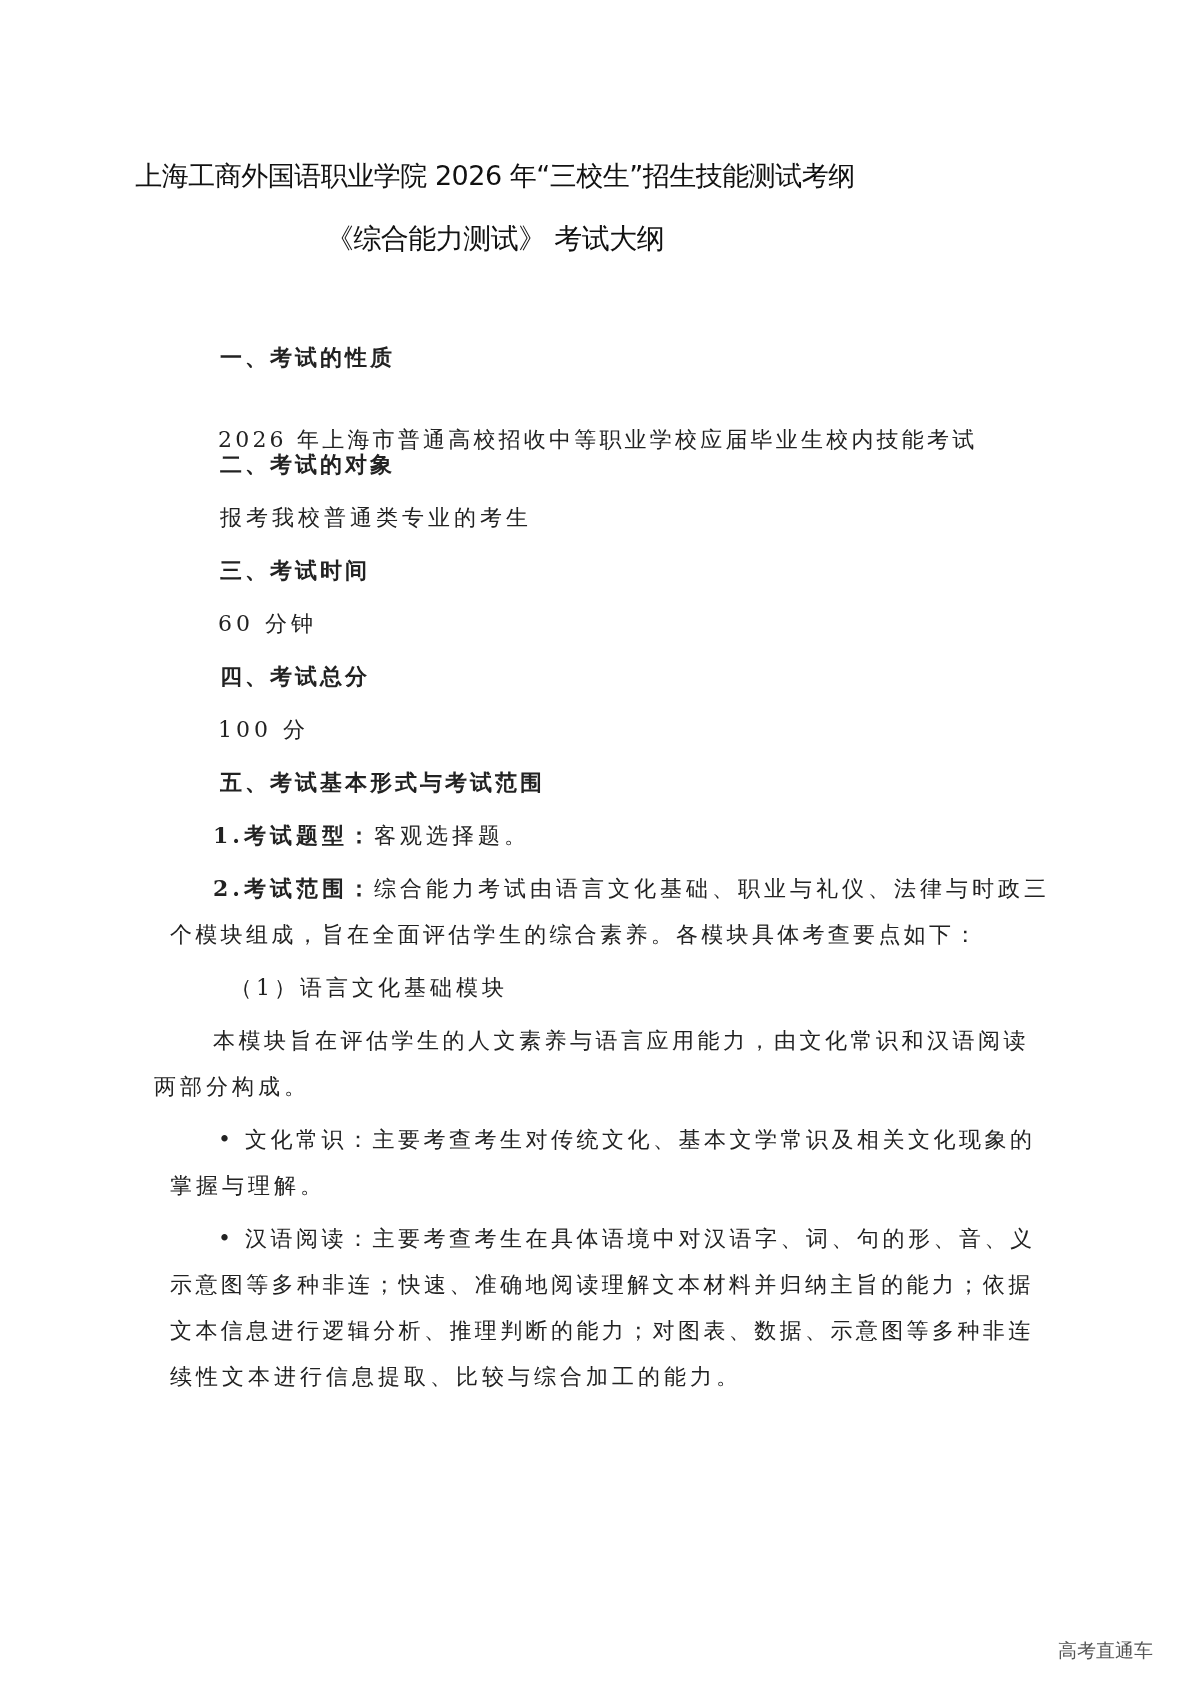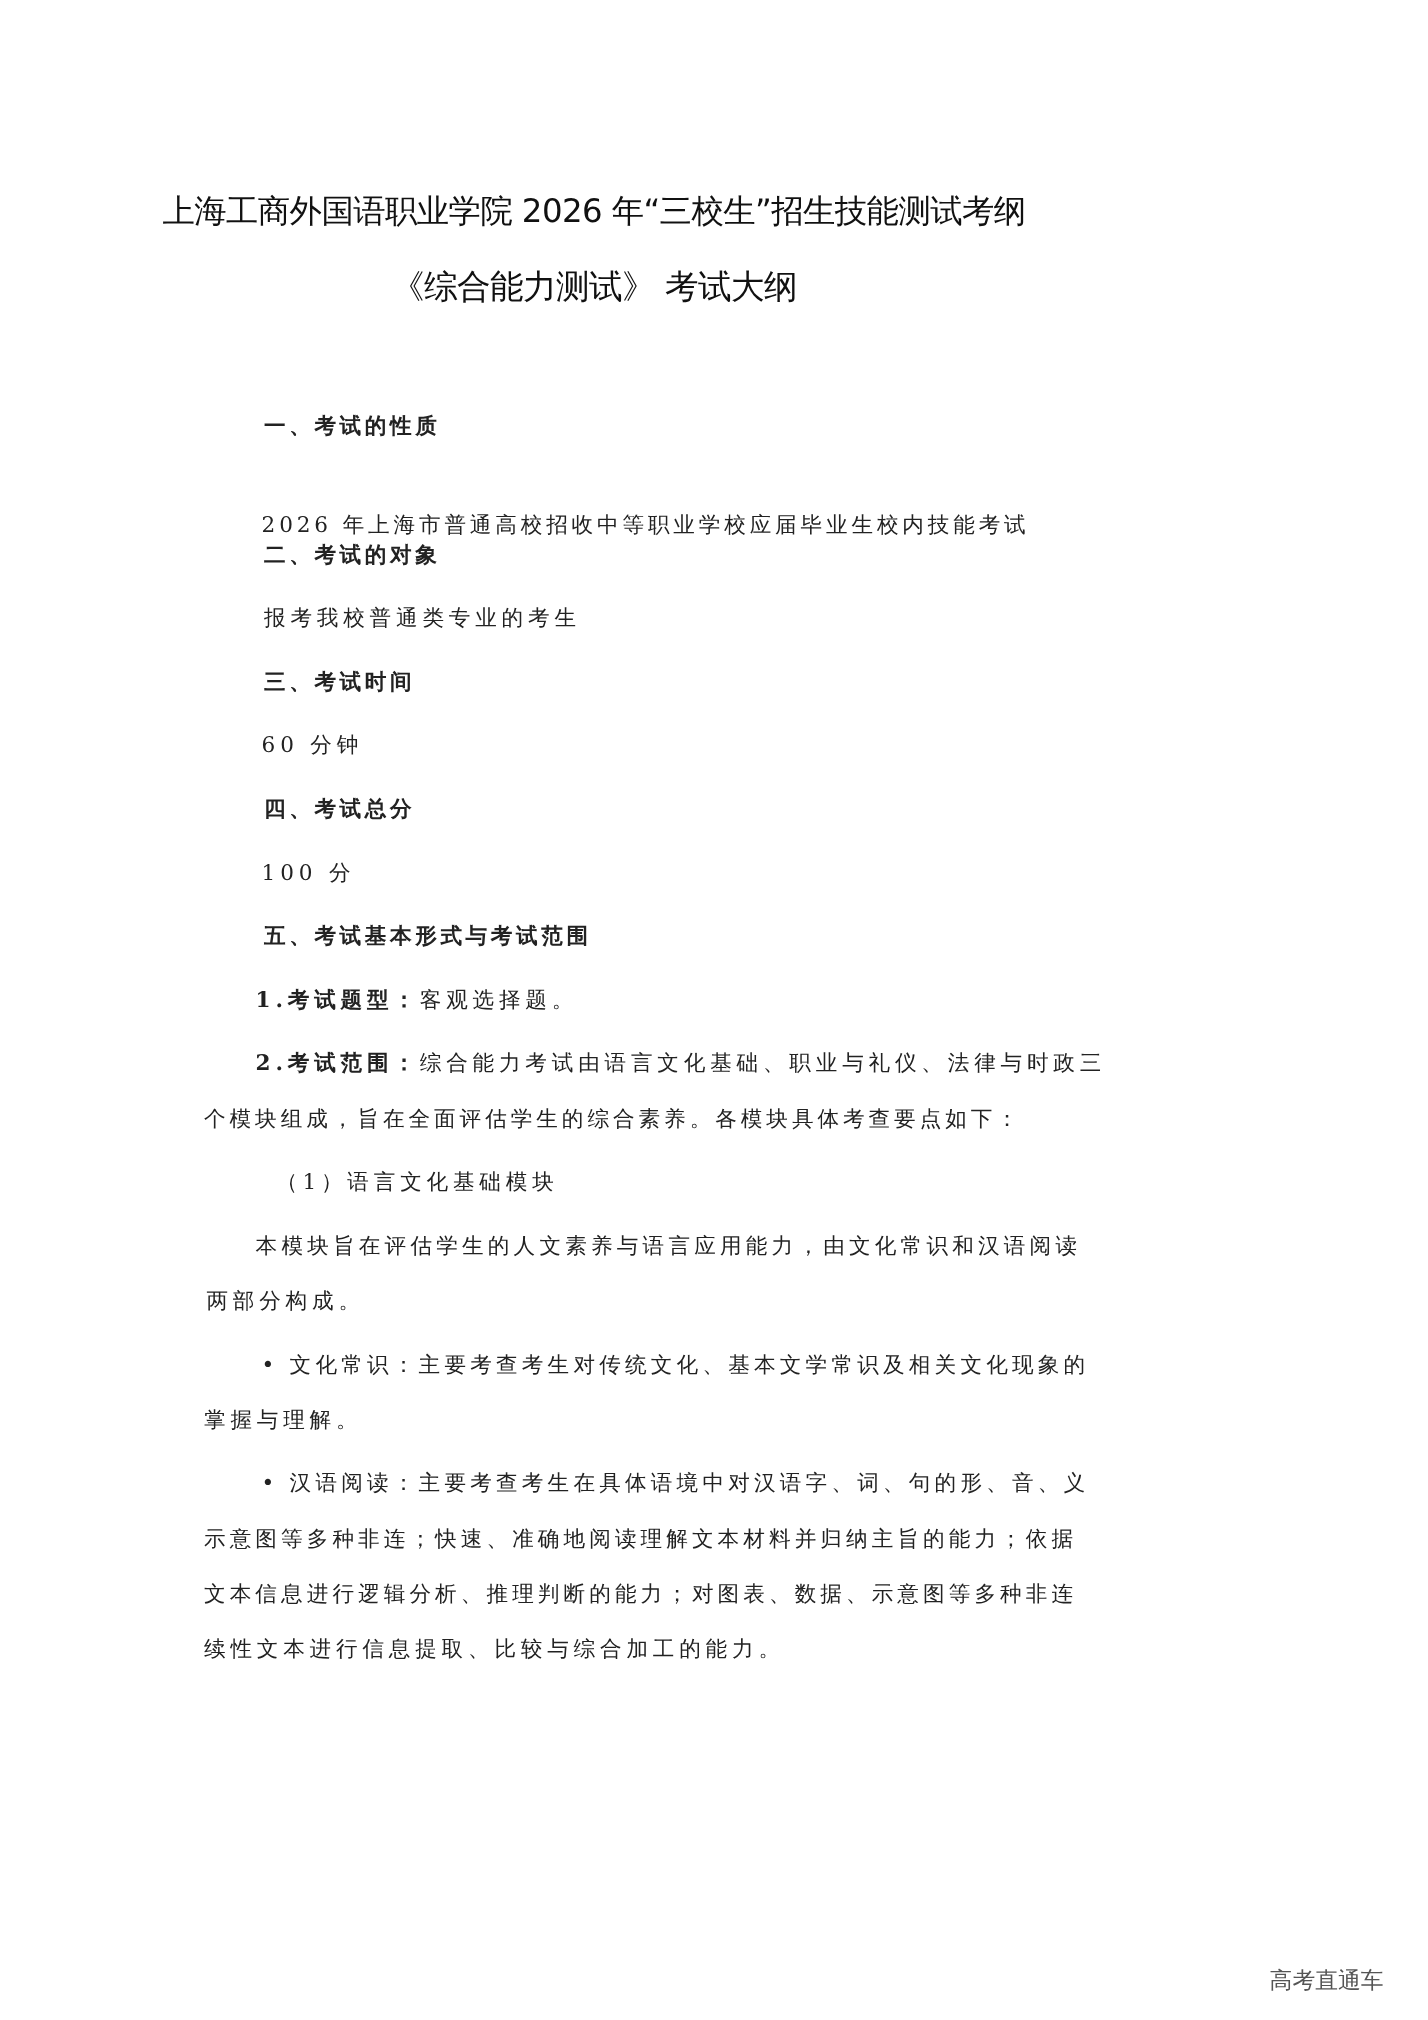--- a/index.html
+++ b/index.html
@@ -1,21 +1,21 @@
 <!DOCTYPE html>
 <html><head>
 <meta charset="utf-8">
 <style>
   html, body { margin:0; padding:0; background:#ffffff; }
   body { width:1190px; height:1683px; position:relative; overflow:hidden; color:#1e1e1e; }
   .page { position:absolute; left:0; top:0; width:1190px; height:1683px; }
   .title { position:absolute; left:0; width:950px; text-align:center; font-family:"DejaVu Sans", sans-serif; font-size:27px; letter-spacing:-0.5px; color:#111;margin-left:20px; }
   .t1 { top:158px; }
   .t2 { top:220px; font-size:28px; }
-  .line { position:absolute; font-family:"DejaVu Serif", serif; font-size:18px; letter-spacing:4px; white-space:nowrap; color:#222; }
+  .line { position:absolute; font-family:"DejaVu Serif", serif; font-size:22px; letter-spacing:4px; white-space:nowrap; color:#222; }
   .h { font-weight:bold; letter-spacing:3px; }
   .lbl { font-weight:bold; }
   .wm { position:absolute; left:1058px; top:1638px; font-family:"DejaVu Sans", sans-serif; font-size:19px; color:#555; }
 </style>
 </head>
 <body>
 
 <div class="page">
   <div class="title t1">上海工商外国语职业学院 2026 年“三校生”招生技能测试考纲</div>
   <div class="title t2">《综合能力测试》 考试大纲</div>
@@ -39,21 +39,21 @@
   </div>
 
   <div class="line" style="left:213px;top:874px;">
     <span class="lbl">2.考试范围：</span><span>综合能力考试由语言文化基础、职业与礼仪、法律与时政三</span>
   </div>
   <div class="line" style="left:170px;top:920px;letter-spacing:3.3px;">个模块组成，旨在全面评估学生的综合素养。各模块具体考查要点如下：</div>
 
   <div class="line" style="left:230px;top:973px;">（1）语言文化基础模块</div>
 
   <div class="line" style="left:213px;top:1026px;letter-spacing:3.5px;">本模块旨在评估学生的人文素养与语言应用能力，由文化常识和汉语阅读</div>
-  <div class="line" style="left:172px;top:1072px;">两部分构成。</div>
+  <div class="line" style="left:154px;top:1072px;">两部分构成。</div>
 
   <div class="line" style="left:218px;top:1125px;letter-spacing:3.5px;">• 文化常识：主要考查考生对传统文化、基本文学常识及相关文化现象的</div>
   <div class="line" style="left:170px;top:1171px;">掌握与理解。</div>
 
   <div class="line" style="left:218px;top:1224px;letter-spacing:3.5px;">• 汉语阅读：主要考查考生在具体语境中对汉语字、词、句的形、音、义</div>
   <div class="line" style="left:170px;top:1270px;letter-spacing:3.4px;">示意图等多种非连；快速、准确地阅读理解文本材料并归纳主旨的能力；依据</div>
   <div class="line" style="left:170px;top:1316px;letter-spacing:3.4px;">文本信息进行逻辑分析、推理判断的能力；对图表、数据、示意图等多种非连</div>
   <div class="line" style="left:170px;top:1362px;">续性文本进行信息提取、比较与综合加工的能力。</div>
 
   <div class="wm">高考直通车</div>

